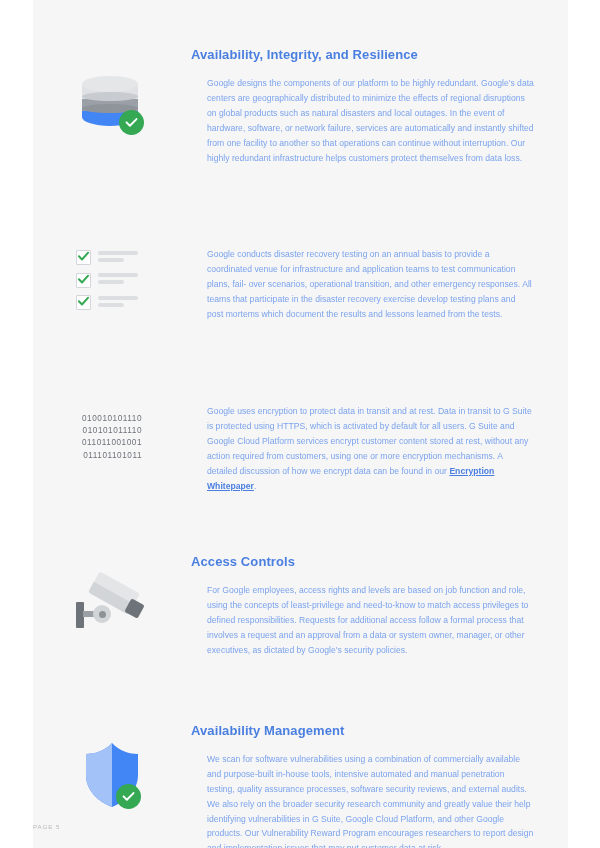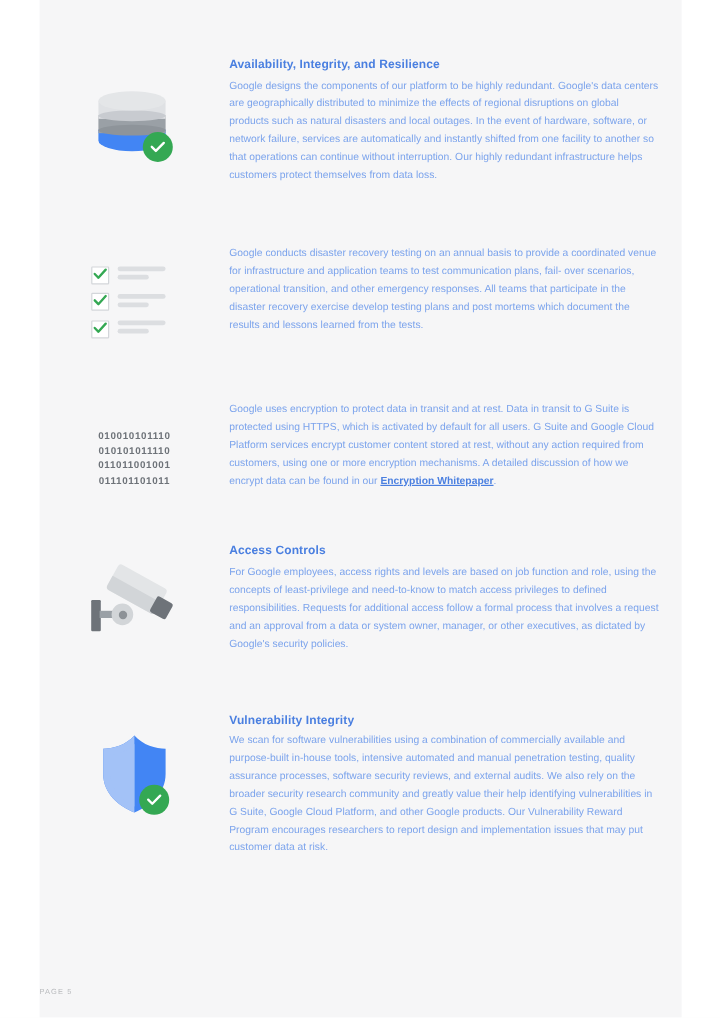--- a/index.html
+++ b/index.html
@@ -43,32 +43,32 @@
     flex: 0 0 158px;
     display: flex;
     justify-content: center;
     align-items: flex-start;
   }
   .text-col {
     flex: 1 1 auto;
     padding-right: 18px;
   }
   .sec-title {
-    font-size: 10px;
+    font-size: 13px;
     font-weight: bold;
     color: #4a7fe0;
     letter-spacing: 0.1px;
     margin: 0 0 3.5px 0;
     line-height: 11px;
   }
   .sec-body {
     font-size: 8.6px;
     color: #7ba3ec;
     line-height: 14.9px;
-    margin: 0;
+    margin: 16px;
     letter-spacing: 0.01px;
   }
   .sec-body a {
     color: #4a7fe0;
     font-weight: bold;
     text-decoration: underline;
   }
 
   
   #sec-availability { padding-top: 49px; }
@@ -154,26 +154,26 @@
     margin-bottom: 3px;
   }
   .cl-line.w-long  { width: 40px; }
   .cl-line.w-short { width: 26px; }
 
   
   .icon-binary {
     margin-top: 25px;
     font-family: "Liberation Sans", sans-serif;
     font-size: 8.2px;
-    font-weight: bold;
+    font-weight: normal;
     color: #6e7379;
     line-height: 12.2px;
     letter-spacing: 0.55px;
     white-space: pre;
-    text-align: center;
+    text-align: right;
   }
 
   
   .icon-camera {
     position: relative;
     width: 74px;
     height: 66px;
     margin-top: 17px;
   }
   .cam-body {
@@ -364,21 +364,21 @@
             <path d="M31 9 C25 15 17 18 11 18 L11 34 C11 47 21 56 31 61 L31 9 Z" fill="#a3c2f7"></path>
           </svg>
           <div class="check-badge">
             <svg width="15" height="15" viewBox="0 0 24 24" aria-hidden="true">
               <path d="M20 6.5 L9.4 17.2 L4 11.8" fill="none" stroke="#ffffff" stroke-width="3.1" stroke-linecap="round" stroke-linejoin="round"></path>
             </svg>
           </div>
         </div>
       </div>
       <div class="text-col">
-        <div class="sec-title">Vulnerability Integrity</div>
+        <div class="sec-title">Availability Management</div>
         <p class="sec-body">We scan for software vulnerabilities using a combination of commercially available and purpose-built in-house tools, intensive automated and manual penetration testing, quality assurance processes, software security reviews, and external audits. We also rely on the broader security research community and greatly value their help identifying vulnerabilities in G Suite, Google Cloud Platform, and other Google products. Our Vulnerability Reward Program encourages researchers to report design and implementation issues that may put customer data at risk.</p>
       </div>
     </div>
 
   </div>
 
   <div class="footer">PAGE 5</div>
 </div>
 
 </body></html>

